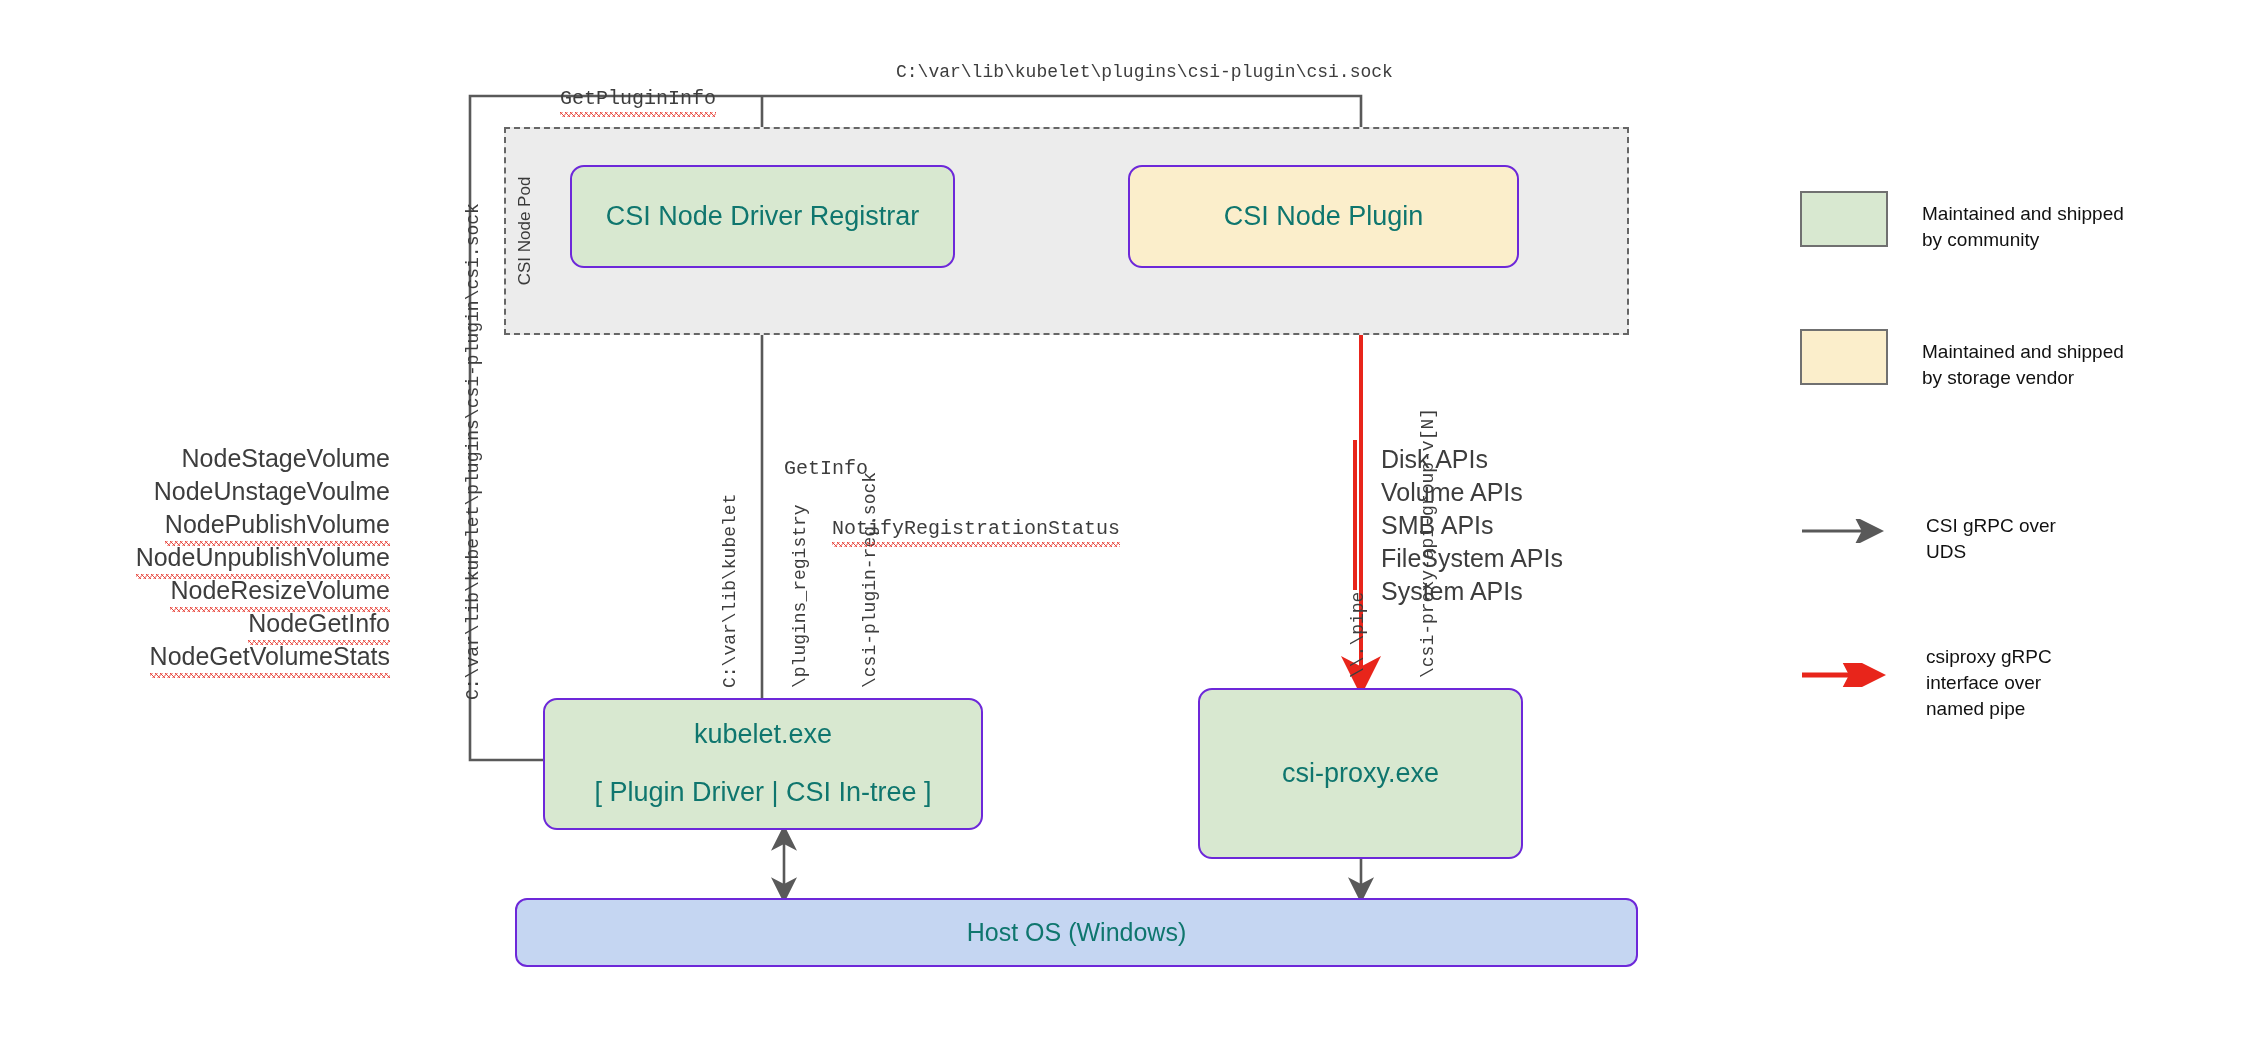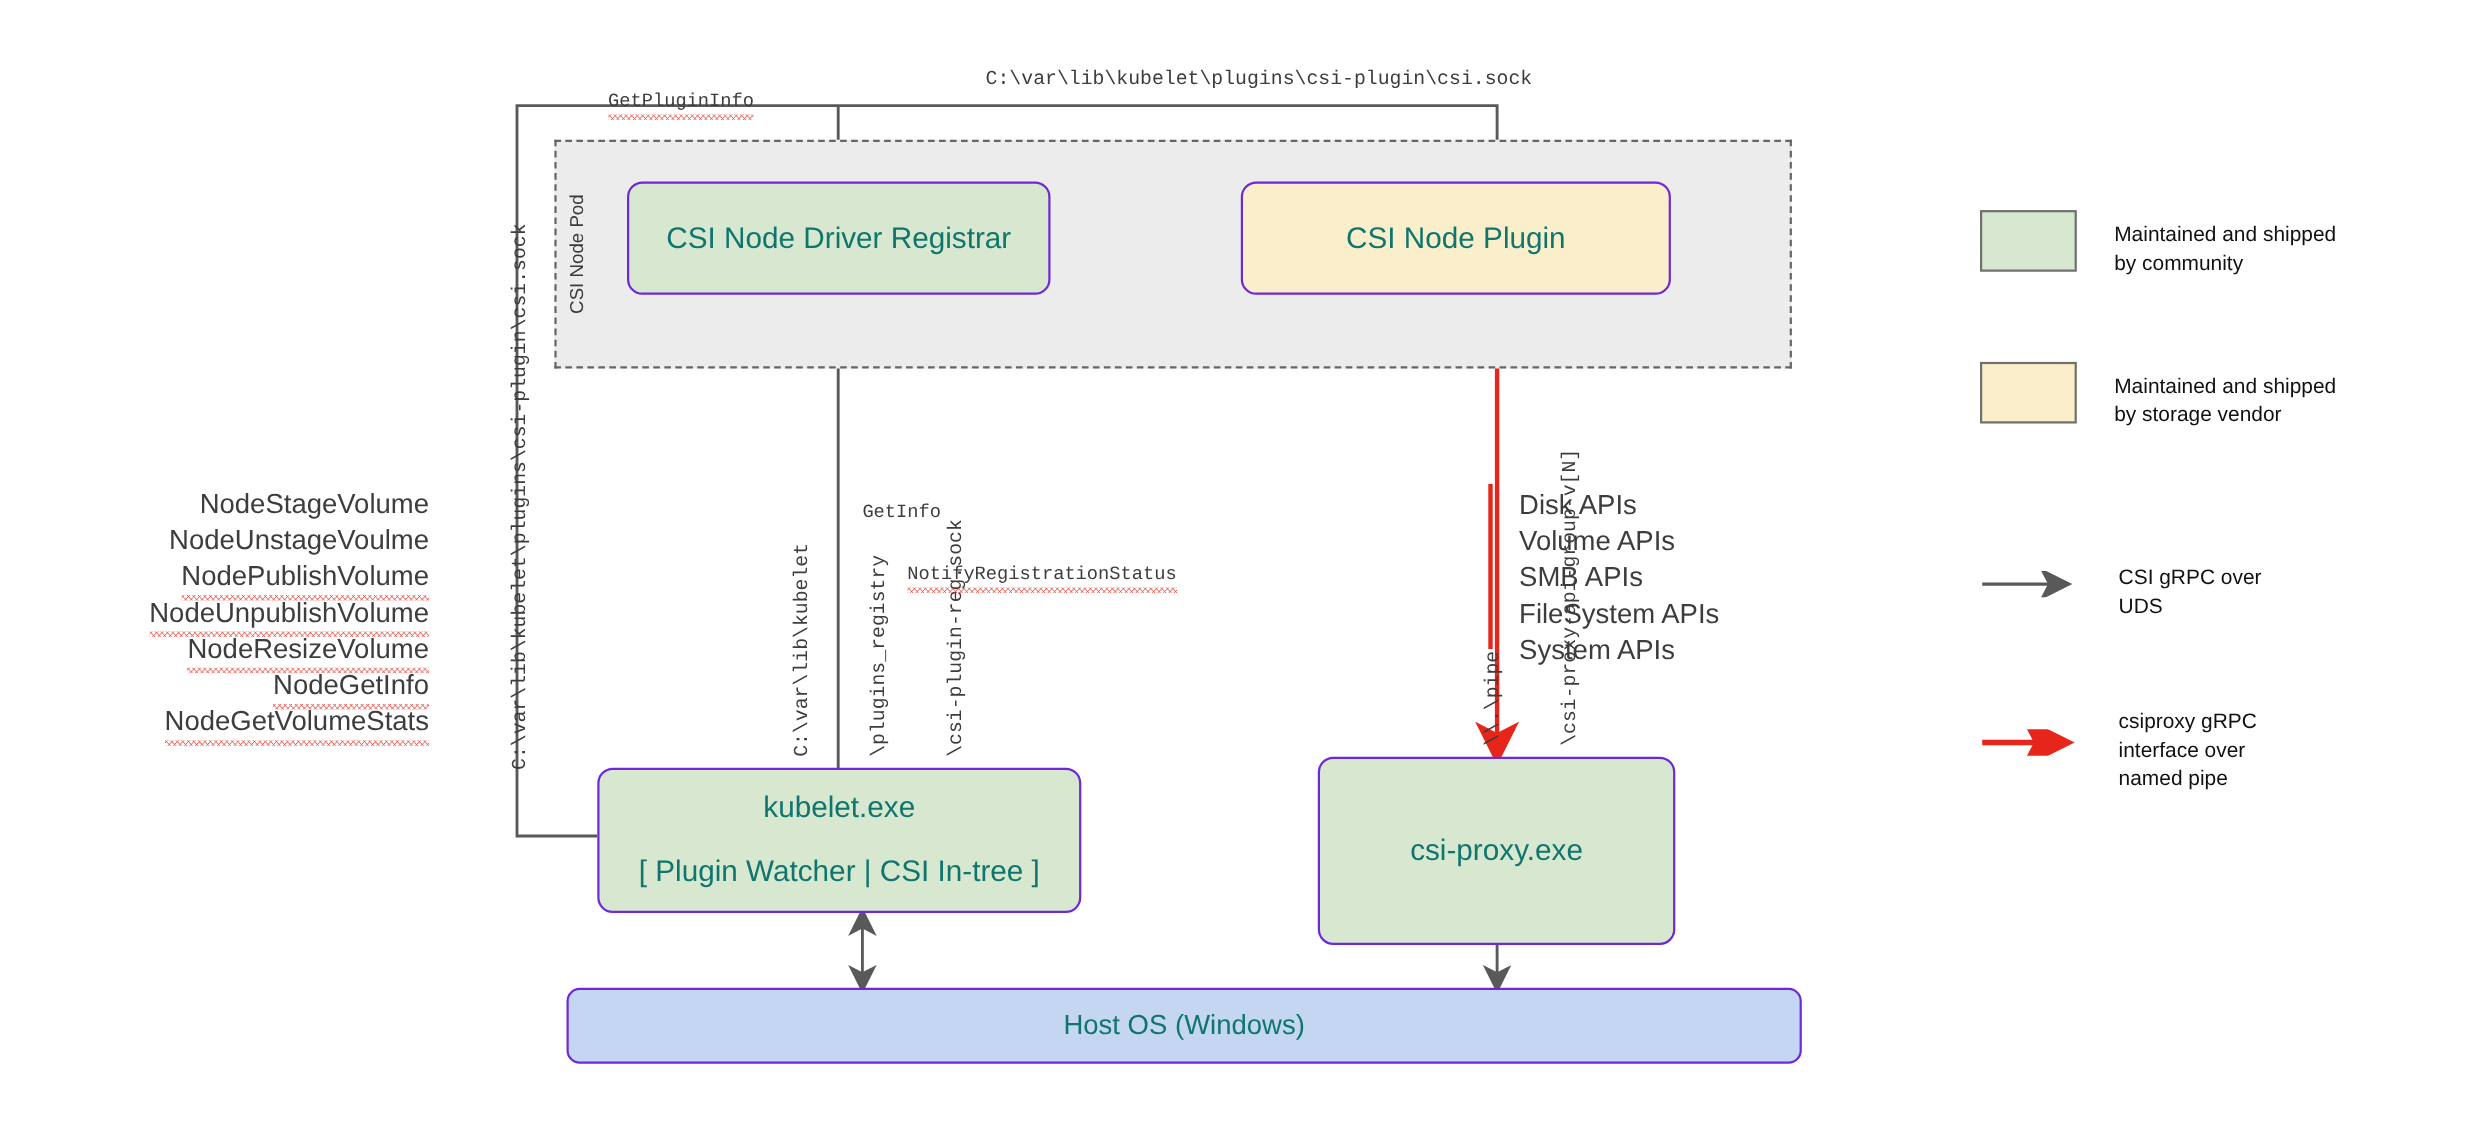--- a/index.html
+++ b/index.html
@@ -74,21 +74,21 @@
     transform-origin: center center;
   }
 
   
   .mono {
     position: absolute;
     font-family: "Liberation Mono", "DejaVu Sans Mono", monospace;
     color: #3d3d3d;
     white-space: pre;
   }
-  .mono.big  { font-size: 17px; line-height: 1.30; }
+  .mono.big  { font-size: 20px; line-height: 1.30; }
   .mono.small{ font-size: 18px; line-height: 1.30; }
 
   
   .squiggle {
     display: inline-block;
     position: relative;
   }
   .squiggle::after {
     content: "";
     position: absolute;
@@ -214,21 +214,21 @@
   <div class="node green" style="left:570px; top:165px; width:385px; height:103px;">
     <span>CSI Node Driver Registrar</span>
   </div>
 
   <div class="node yellow" style="left:1128px; top:165px; width:391px; height:103px;">
     <span>CSI Node Plugin</span>
   </div>
 
   <div class="node green" style="left:543px; top:698px; width:440px; height:132px; flex-direction:column;gap:22px;">
     <span>kubelet.exe</span>
-    <span>[ Plugin Watcher | CSI In-tree ]</span>
+    <span>[ Plugin Driver | CSI In-tree ]</span>
   </div>
 
   <div class="node green" style="left:1198px; top:688px; width:325px; height:171px;">
     <span>csi-proxy.exe</span>
   </div>
 
   <div class="node blue" style="left:515px; top:898px; width:1123px; height:69px;">
     <span>Host OS (Windows)</span>
   </div>
 

